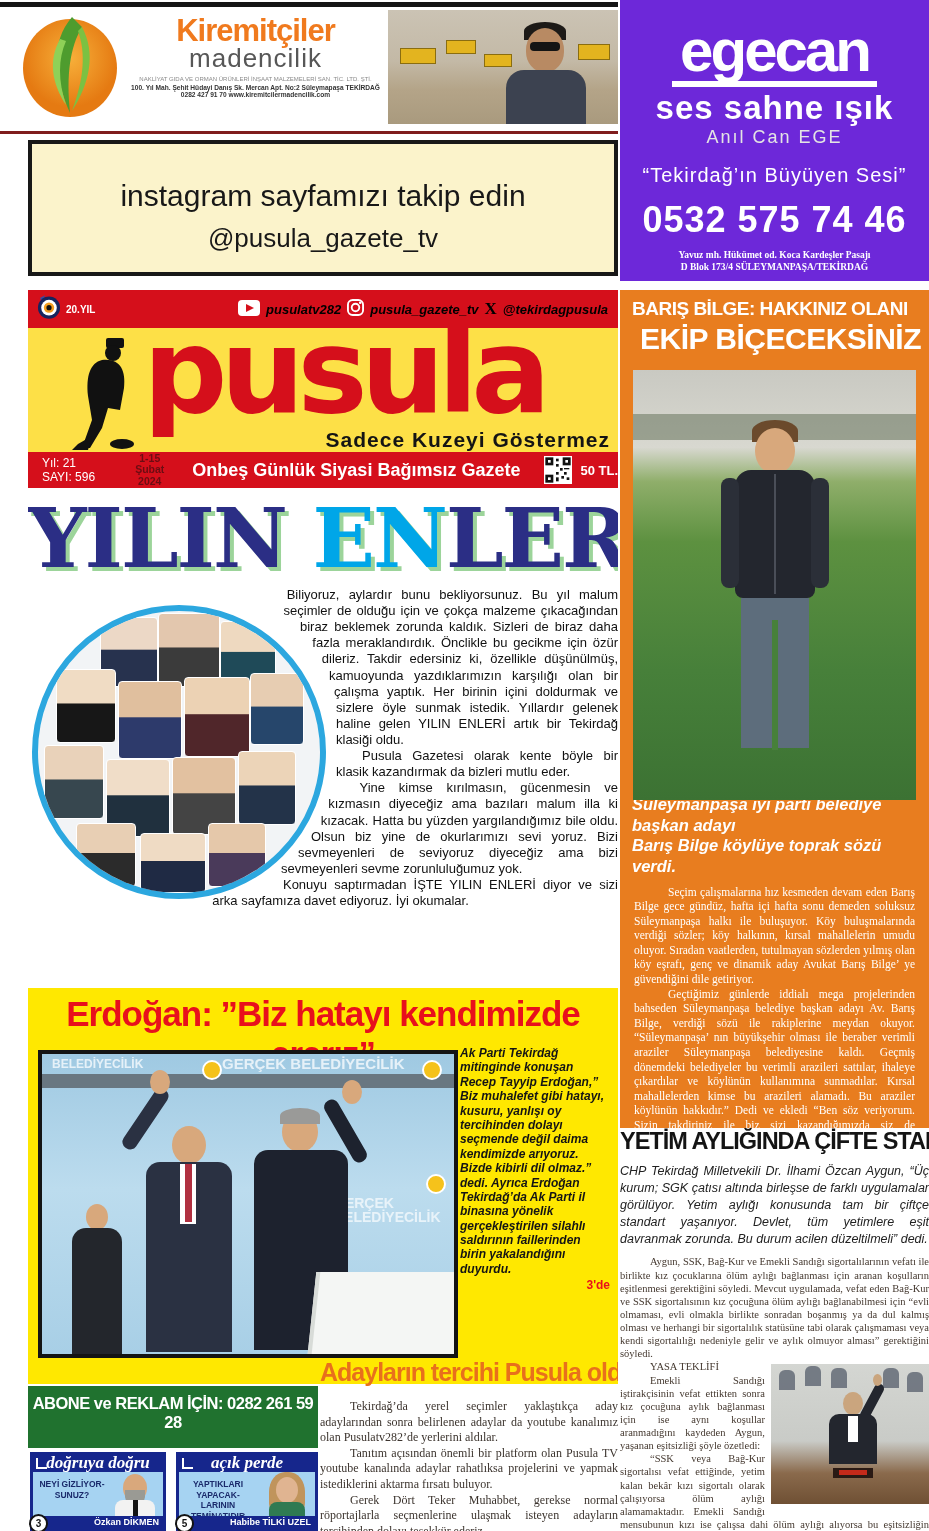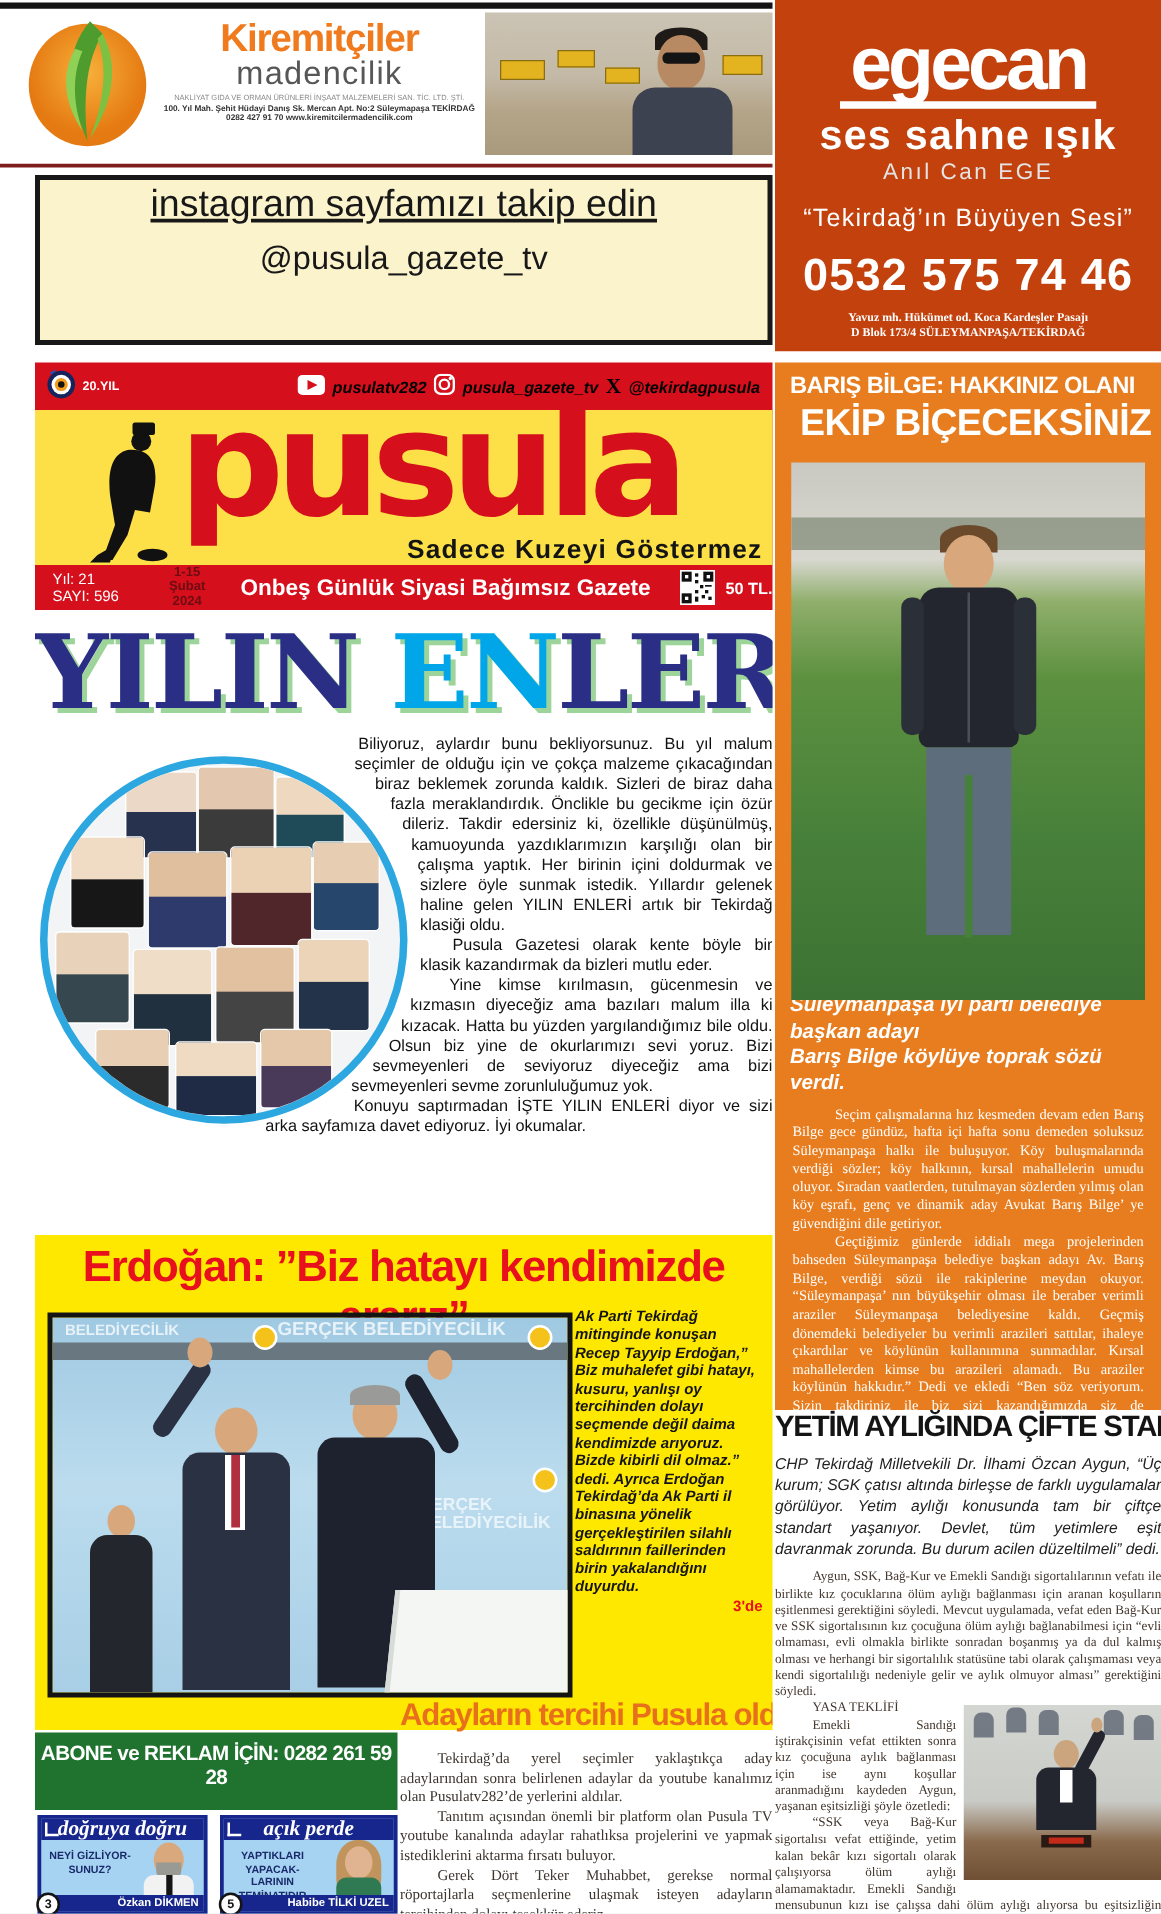--- a/index.html
+++ b/index.html
@@ -20,21 +20,21 @@
   #kir-photo{left:388px;top:3px;width:230px;height:114px;overflow:hidden;
      background:linear-gradient(180deg,#cbc3b4 0%,#c3b9a6 45%,#b4a488 70%,#a99a7e 100%);}
   .digger{position:absolute;background:#e3b41f;border:1px solid #8a6d10;}
   #kir-man-head{left:138px;top:18px;width:38px;height:44px;border-radius:50% 50% 46% 46%;
      background:#b88a63;}
   #kir-man-hair{left:136px;top:12px;width:42px;height:18px;border-radius:50% 50% 0 0;background:#1d1a17;}
   #kir-man-glasses{left:142px;top:32px;width:30px;height:9px;border-radius:4px;background:#141414;}
   #kir-man-body{left:118px;top:60px;width:80px;height:54px;border-radius:18px 18px 0 0;background:#3c4250;}
 
   
-  #ad-ege{left:620px;top:0;width:309px;height:281px;background:#c2410c;color:#fff;text-align:center;}
+  #ad-ege{left:620px;top:0;width:309px;height:281px;background:#6d28d9;color:#fff;text-align:center;}
   #ege-brand{font-size:60px;font-weight:bold;letter-spacing:-3px;line-height:.95;display:inline-block;
      border-bottom:6px solid #fff;padding:0 8px 2px 8px;margin-top:22px;}
   #ege-l1{font-size:33px;font-weight:bold;letter-spacing:1px;margin-top:2px;}
   #ege-l2{font-size:18px;font-weight:300;color:#e4e4e4;letter-spacing:2px;margin-top:0;}
   #ege-slogan{font-size:20px;margin-top:16px;letter-spacing:1px;}
   #ege-phone{font-size:36px;font-weight:bold;margin-top:12px;letter-spacing:1px;}
   #ege-a1,#ege-a2{font-family:"Liberation Serif",serif;font-size:9.5px;font-weight:bold;margin-top:2px;}
   #ege-a1{margin-top:9px;}
 
   
@@ -220,21 +220,21 @@
     <div><span id="ege-brand">egecan</span></div>
     <div id="ege-l1">ses sahne ışık</div>
     <div id="ege-l2">Anıl Can EGE</div>
     <div id="ege-slogan">“Tekirdağ’ın Büyüyen Sesi”</div>
     <div id="ege-phone">0532 575 74 46</div>
     <div id="ege-a1">Yavuz mh. Hükümet od. Koca Kardeşler Pasajı</div>
     <div id="ege-a2">D Blok 173/4 SÜLEYMANPAŞA/TEKİRDAĞ</div>
   </div>
 
   <div id="ban-insta" class="abs">
-    <div class="insta-l" style="margin-top:0;text-decoration:underline;">instagram sayfamızı takip edin</div>
+    <div class="insta-l" style="margin-top:32px;">instagram sayfamızı takip edin</div>
     <div id="insta-handle">@pusula_gazete_tv</div>
   </div>
 
   <div id="masthead" class="abs">
     <div id="mh-top">
       <span style="margin-left:8px;">
         <svg width="26" height="26" viewBox="0 0 40 40">
           <path d="M6,6 L14,2 L10,12 Z" fill="#3a4aa0"></path>
           <circle cx="20" cy="21" r="17" fill="#16245e"></circle>
           <circle cx="20" cy="21" r="12" fill="#ffffff"></circle>

